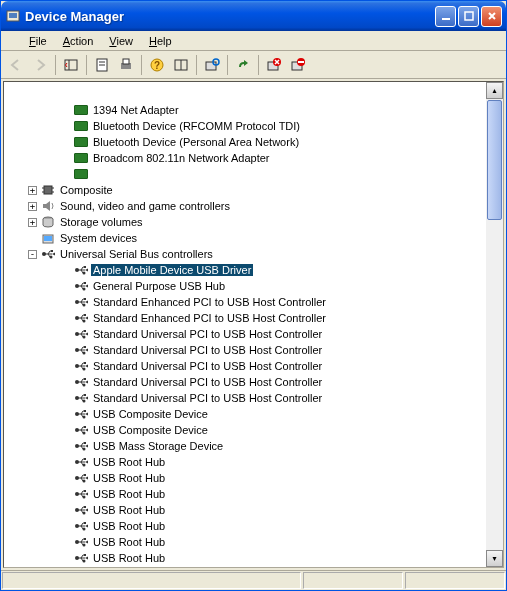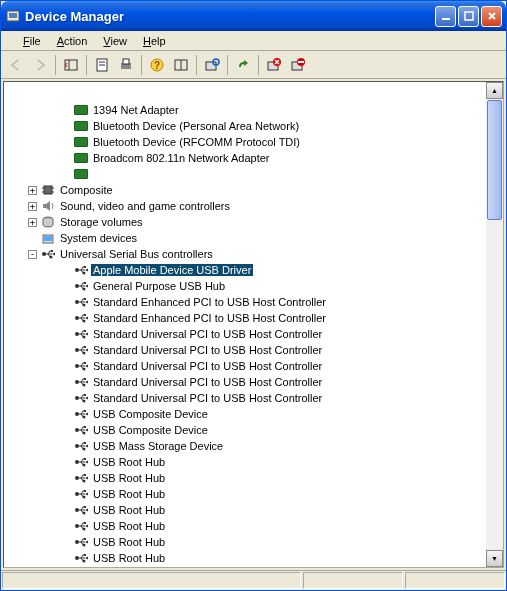--- a/index.html
+++ b/index.html
@@ -5,21 +5,21 @@
 * { margin: 0; padding: 0; box-sizing: border-box; }
 body { font-family: Tahoma, sans-serif; font-size: 11px; background: #ece9d8; }
 .window { width: 507px; height: 591px; border: 1px solid #0054e3; background: #ece9d8; display: flex; flex-direction: column; }
 .titlebar { height: 30px; background: linear-gradient(to bottom, #3b8ef0 0%, #2b71e0 8%, #0054e3 40%, #0048c7 88%, #003399 100%); display: flex; align-items: center; padding: 0 4px; border-radius: 7px 7px 0 0; }
 .titlebar-icon { width: 16px; height: 16px; margin-right: 4px; display: flex; align-items: center; justify-content: center; }
 .titlebar-text { color: white; font-weight: bold; font-size: 13px; flex: 1; text-shadow: 1px 1px 1px rgba(0,0,0,0.3); }
 .titlebar-buttons { display: flex; gap: 2px; }
 .titlebar-btn { width: 21px; height: 21px; border-radius: 3px; border: 1px solid white; display: flex; align-items: center; justify-content: center; font-weight: bold; font-size: 10px; color: white; cursor: pointer; }
 .btn-min, .btn-max { background: linear-gradient(to bottom, #7ba4e8, #3b6bc7); }
 .btn-close { background: linear-gradient(to bottom, #f09070, #d04020); }
-.menubar { height: 20px; background: #ece9d8; display: flex; align-items: center; padding: 0 14px; border-bottom: 1px solid #aca899; }
+.menubar { height: 20px; background: #ece9d8; display: flex; align-items: center; padding: 0 20px; border-bottom: 1px solid #aca899; }
 .menu-item { padding: 2px 8px; cursor: pointer; }
 .menu-item u { text-decoration: underline; }
 .toolbar { height: 28px; background: #ece9d8; display: flex; align-items: center; padding: 2px 4px; border-bottom: 1px solid #aca899; gap: 2px; }
 .tool-btn { width: 22px; height: 22px; display: flex; align-items: center; justify-content: center; cursor: pointer; }
 .tool-sep { width: 1px; height: 20px; background: #aca899; margin: 0 2px; }
 .content { flex: 1; background: white; border: 1px inset #aca899; margin: 2px; overflow: hidden; position: relative; }
 .scrollbar { position: absolute; right: 0; top: 0; width: 17px; height: 100%; background: #f0f0f0; }
 .scroll-up, .scroll-down { width: 17px; height: 17px; background: linear-gradient(to bottom, #f5f5f5, #d0d0d0); border: 1px solid #888; display: flex; align-items: center; justify-content: center; font-size: 8px; cursor: pointer; }
 .scroll-up { position: absolute; top: 0; }
 .scroll-down { position: absolute; bottom: 0; }
@@ -158,29 +158,29 @@
             <span class="icon-net"></span>
           </span>
           <span class="tree-label">1394 Net Adapter</span>
         </div>
         <div class="tree-row">
           <span class="tree-indent" style="width:55px"></span>
           <span style="display:inline-block;width:12px"></span>
           <span class="tree-icon">
             <span class="icon-net"></span>
           </span>
+          <span class="tree-label">Bluetooth Device (RFCOMM Protocol TDI)</span>
+        </div>
+        <div class="tree-row">
+          <span class="tree-indent" style="width:55px"></span>
+          <span style="display:inline-block;width:12px"></span>
+          <span class="tree-icon">
+            <span class="icon-net"></span>
+          </span>
           <span class="tree-label">Bluetooth Device (Personal Area Network)</span>
-        </div>
-        <div class="tree-row">
-          <span class="tree-indent" style="width:55px"></span>
-          <span style="display:inline-block;width:12px"></span>
-          <span class="tree-icon">
-            <span class="icon-net"></span>
-          </span>
-          <span class="tree-label">Bluetooth Device (RFCOMM Protocol TDI)</span>
         </div>
         <div class="tree-row">
           <span class="tree-indent" style="width:55px"></span>
           <span style="display:inline-block;width:12px"></span>
           <span class="tree-icon">
             <span class="icon-net"></span>
           </span>
           <span class="tree-label">Broadcom 802.11n Network Adapter</span>
         </div>
         <div class="tree-row">

